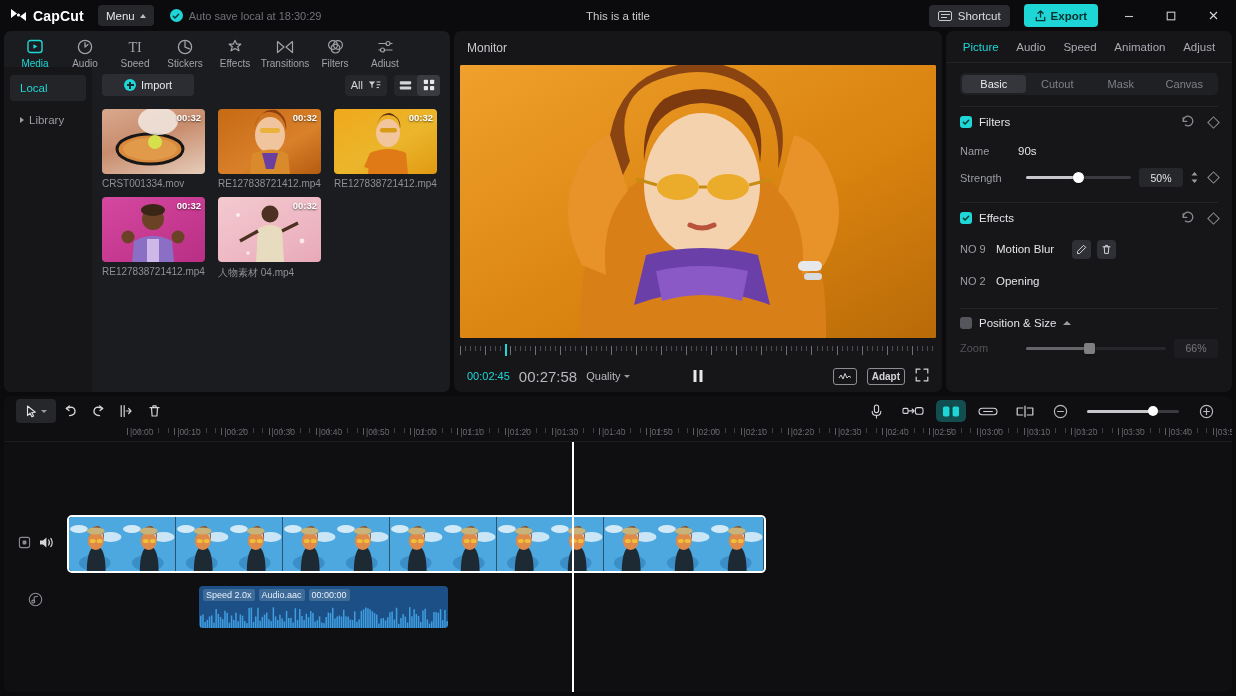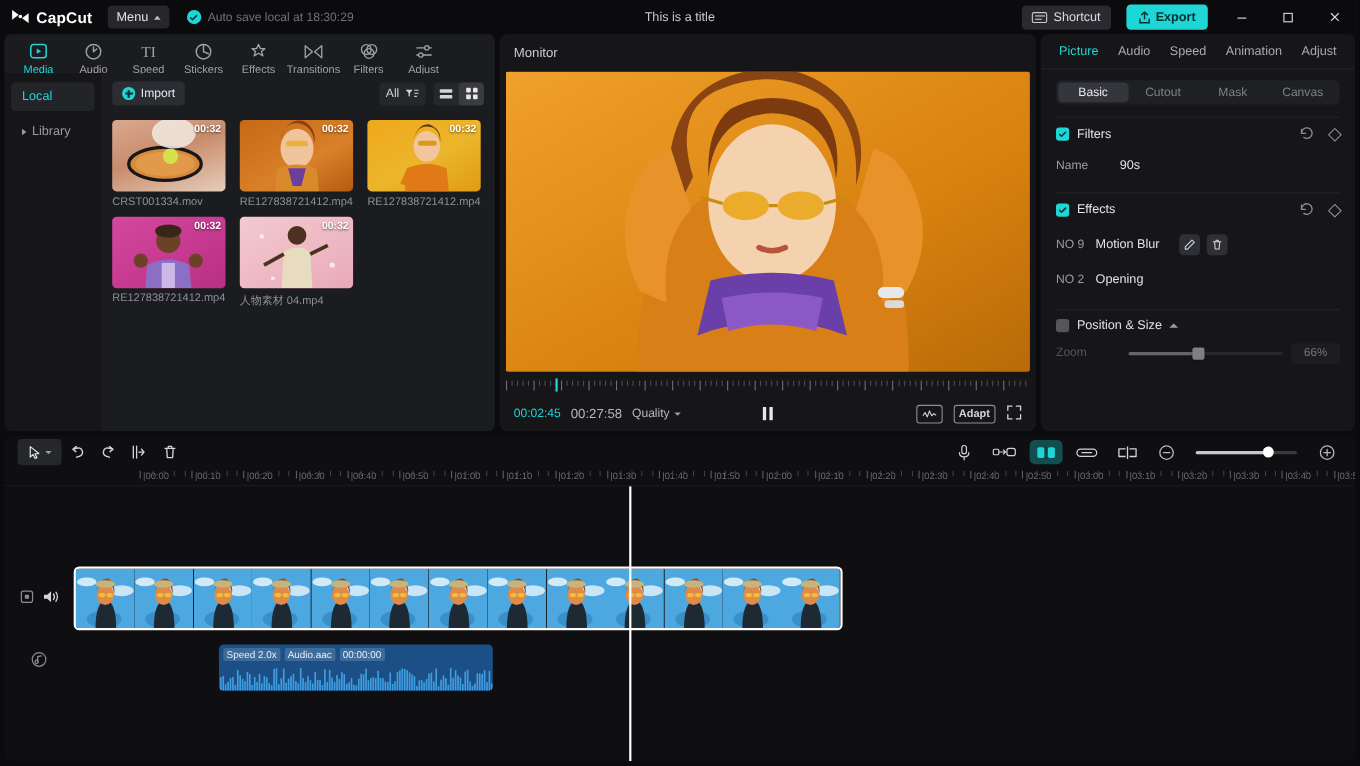--- a/index.html
+++ b/index.html
@@ -71,21 +71,21 @@
   .side-list { width:88px; flex:0 0 88px; padding:8px 6px; background:#161619; }
   .side-item {
     height:26px; border-radius:4px; display:flex; align-items:center; padding:0 10px;
     font-size:11.5px; color:#9a9ca2; margin-bottom:6px; cursor:default;
   }
   .side-item.active { background:#232428; color:#1fd6d6; }
   .side-item .arrow { width:0;height:0;border-top:3.2px solid transparent;border-bottom:3.2px solid transparent;border-left:4px solid #9a9ca2; margin-right:5px; }
   .media-area { flex:1 1 auto; background:#1b1c1f; display:flex; flex-direction:column; min-width:0; }
   .media-top { height:36px; display:flex; align-items:center; padding:0 10px; gap:8px; }
   .import-btn {
-    height:22px; padding:0 9px; background:#2c2d32; border-radius:4px;
+    height:22px; padding:0 22px; background:#2c2d32; border-radius:4px;
     display:flex; align-items:center; gap:5px; font-size:11px; color:#e6e7ea; cursor:default;
   }
   .plus-circle { width:12px;height:12px;border-radius:50%;background:#1fd6d6;position:relative; }
   .plus-circle:before,.plus-circle:after{content:"";position:absolute;background:#0b2f2f;}
   .plus-circle:before{left:5.4px;top:2.6px;width:1.4px;height:7px;}
   .plus-circle:after{left:2.6px;top:5.3px;width:7px;height:1.4px;}
   .media-top-right { margin-left:auto; display:flex; gap:7px; }
   .all-filter { height:21px; padding:0 6px; background:#26272b; border-radius:4px; display:flex;align-items:center;gap:5px;font-size:11px;color:#d3d4d8; cursor:default;}
   .viewtog { height:21px; background:#26272b; border-radius:4px; display:flex; align-items:center; }
   .viewtog .vb { width:23px; height:21px; display:flex;align-items:center;justify-content:center; cursor:default; }
@@ -104,21 +104,21 @@
   .monitor-head { height:33px; display:flex; align-items:center; padding:0 13px; font-size:12px; color:#c8c9cd; }
   .stage { flex:1 1 auto; display:flex; align-items:center; justify-content:center; background:#161619; padding:0 6px; min-height:0; }
   .video-frame { width:100%; max-width:484px; height:273px; border-radius:2px; overflow:hidden; position:relative; }
   .player-ruler { height:18px; position:relative; margin:4px 6px 0 6px; }
   .player-ruler .ptick { position:absolute; top:4px; width:1px; background:#4a4c52; }
   .player-ruler .ptick.maj { height:9px; background:#6e7077; }
   .player-ruler .ptick.min { height:5px; }
   .player-ruler .phead { position:absolute; top:2px; width:2px; height:12px; background:#1fd6d6; }
   .player-ctrl { height:32px; display:flex; align-items:center; padding:0 13px; gap:9px; }
   .t-cur { font-size:11px; color:#1fd6d6; }
-  .t-tot { font-size:12px; color:#b6b8bd; }
+  .t-tot { font-size:15px; color:#b6b8bd; }
   .quality { font-size:11px; color:#b6b8bd; display:flex; align-items:center; gap:4px; cursor:default; }
   .caret-dn { width:0;height:0;border-left:3px solid transparent;border-right:3px solid transparent;border-top:3.6px solid #9a9ca2; }
   .pause-btn { position:absolute; left:50%; transform:translateX(-50%); display:flex; gap:3px; cursor:default; }
   .pause-btn i { display:block; width:3px; height:12px; background:#e6e7ea; }
   .pc-right { margin-left:auto; display:flex; align-items:center; gap:10px;font-weight:bold; }
   .sq-btn { height:17px; min-width:22px; padding:0 4px; border:1px solid #8c8e94; border-radius:3px; display:flex;align-items:center;justify-content:center; font-size:10px; color:#d3d4d8; cursor:default; }
 
   
   .right-panel { width:286px; flex:0 0 286px; background:#161619; border-radius:7px; display:flex; flex-direction:column; overflow:hidden; }
   .rp-tabs { height:32px; display:flex; align-items:center; justify-content:space-around; padding:0 8px; border-bottom:1px solid #232428; }
@@ -631,20 +631,35 @@
                   <path d="M2.2 7 A4.8 4.8 0 1 1 4.3 11" stroke="#8a8c92" stroke-width="1.2" fill="none" stroke-linecap="round"></path>
                   <path d="M2.2 3.6 L2.2 7.3 L5.8 7.3" stroke="#8a8c92" stroke-width="1.2" fill="none" stroke-linecap="round" stroke-linejoin="round"></path>
                 </svg>
             </span>
             <span class="diamond"></span>
           </span>
         </div>
         <div class="row">
           <span class="row-label">Name</span>
           <span class="row-val">90s</span>
+        </div>
+        <div class="row">
+          <span class="row-label">Strength</span>
+          <span class="slider">
+            <span class="fill" id="strength-fill" style="width: 50%;"></span>
+            <span class="knob" id="strength-knob" style="left: calc(50% - 5.5px);"></span>
+          </span>
+          <span class="numbox">50%</span>
+          <span class="spin">
+            <svg width="9" height="13" viewBox="0 0 9 13">
+                <path d="M4.5 1 L7.5 4.4 L1.5 4.4 Z" fill="#9a9ca2"></path>
+                <path d="M4.5 12 L7.5 8.6 L1.5 8.6 Z" fill="#9a9ca2"></path>
+              </svg>
+          </span>
+          <span class="diamond" style="margin-left:9px"></span>
         </div>
 
         <div class="sep"></div>
 
         <div class="sec-head">
           <span class="cb">
             <svg width="8" height="8" viewBox="0 0 8 8">
                 <path d="M1.3 4.2 L3 5.9 L6.7 2.2" stroke="#08312f" stroke-width="1.4" fill="none" stroke-linecap="round" stroke-linejoin="round"></path>
               </svg>
           </span>

